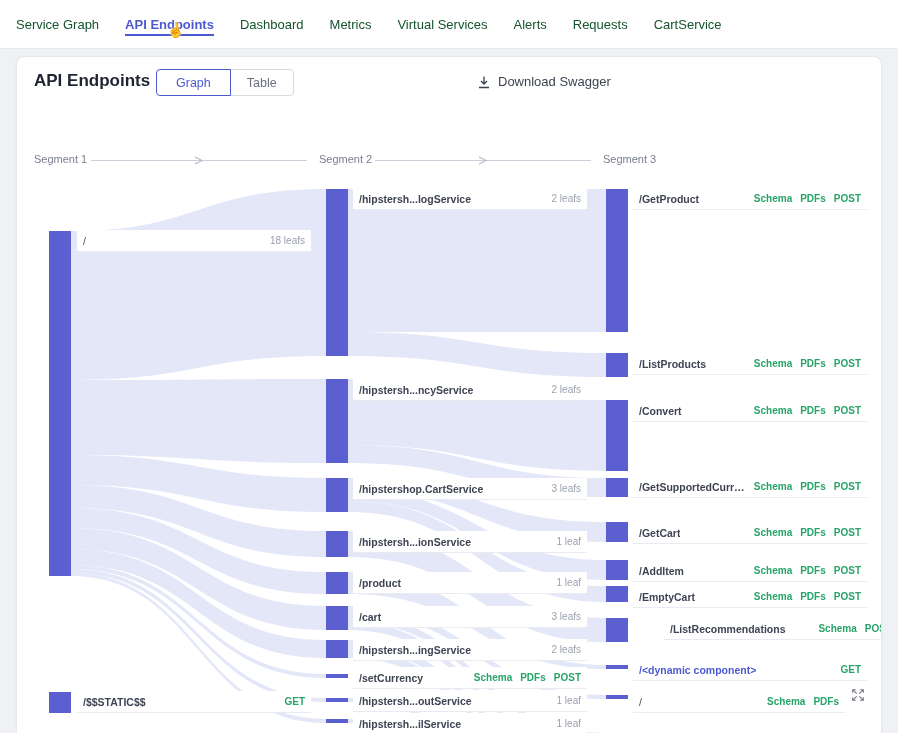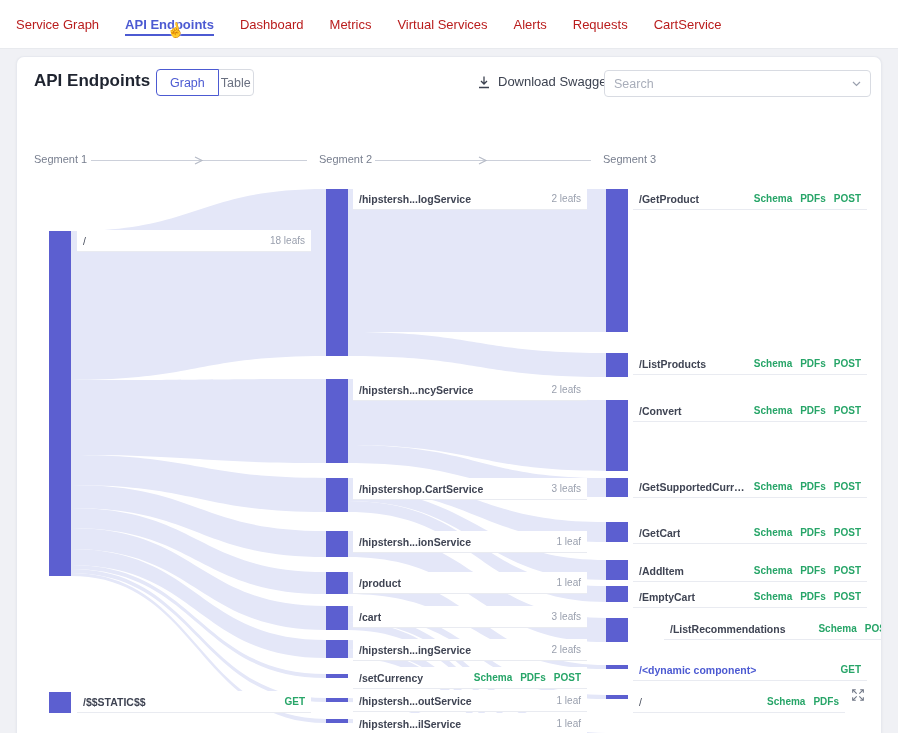--- a/index.html
+++ b/index.html
@@ -8,41 +8,41 @@
     background:#f0f1f5;
     font-family:"Liberation Sans", sans-serif;
     -webkit-font-smoothing:antialiased;
   }
   
   .nav{
     position:absolute;left:0;top:0;width:898px;height:49px;
     background:#ffffff;border-bottom:1px solid #e8eaee;
     display:flex;align-items:center;gap:26px;padding-left:16px;box-sizing:border-box;
   }
-  .nav-item{font-size:13px;color:#b91c1c;padding:5px 0 4px;cursor:pointer;white-space:nowrap;}
+  .nav-item{font-size:13px;color:#14532d;padding:5px 0 4px;cursor:pointer;white-space:nowrap;}
   .nav-item.active{color:#4c5ad2;font-weight:700;border-bottom:2px solid #4c5ad2;padding-bottom:2px;}
   .cursor-hand{
     position:absolute;left:167px;top:22px;font-size:14px;color:#3f4553;
     transform:rotate(-14deg);text-shadow:0 0 2px #fff;z-index:5;
   }
   
   .card{
     position:absolute;left:16px;top:56px;width:866px;height:677px;
     background:#ffffff;border:1px solid #e7e9ef;border-bottom:none;
     border-radius:8px 8px 0 0;box-shadow:0 1px 3px rgba(16,24,40,.05);
     overflow:hidden;box-sizing:border-box;
   }
   .title{position:absolute;left:17px;top:14px;font-size:17px;font-weight:700;color:#1f2430;}
   .toggle{position:absolute;left:139px;top:12px;display:flex;}
   .tbtn{
-    height:27px;padding:0 13px;font-size:12.5px;background:#fff;cursor:pointer;
+    height:27px;padding:0 19px;font-size:12.5px;background:#fff;cursor:pointer;
     border:1px solid #d8dbe2;color:#6a7080;font-family:inherit;
   }
   .tbtn:first-child{border-radius:4px 0 0 4px;}
-  .tbtn:last-child{border-radius:0 4px 4px 0;margin-left:-1px;padding:0 2px;}
+  .tbtn:last-child{border-radius:0 4px 4px 0;margin-left:-1px;padding:0 16px;}
   .tbtn.active{border:1px solid #4c5ad2;color:#4c5ad2;z-index:1;position:relative;}
   .download{position:absolute;left:460px;top:17px;display:flex;align-items:center;gap:7px;cursor:pointer;}
   .download span{font-size:13px;color:#3c4250;}
   .select{
     position:absolute;height:27px;border:1px solid #d8dbe2;border-radius:4px;background:#fff;
     display:flex;align-items:center;justify-content:space-between;
     padding:0 9px;box-sizing:border-box;cursor:pointer;
   }
   .select .ph{font-size:12.5px;color:#a9aeba;}
   .select.search{left:587px;top:13px;width:267px;}
@@ -94,26 +94,20 @@
     <button class="tbtn">Table</button>
   </div>
 
   <div class="download">
     <svg width="14" height="14" viewBox="0 0 14 14" fill="none" stroke="#3c4250" stroke-width="1.3">
       <path d="M7 1.5v7M4 6l3 3 3-3M2 12.5h10"></path>
     </svg>
     <span>Download Swagger</span>
   </div>
 
-  <div class="select search">
-    <span class="ph">Search</span>
-    <svg width="9" height="6" viewBox="0 0 9 6">
-      <path d="M1 1l3.5 3.5L8 1" stroke="#9aa0ae" stroke-width="1.2" fill="none"></path>
-    </svg>
-  </div>
 
 
   <div class="seg" style="left:17px">Segment 1</div>
   <svg class="seg-arrow" style="left:74px" width="216" height="9">
     <line x1="0" y1="4.5" x2="216" y2="4.5" stroke="#ccd0da" stroke-width="1"></line>
     <path d="M104 1l7 3.5-7 3.5" stroke="#b6bbc7" stroke-width="1.2" fill="none"></path>
   </svg>
   <div class="seg" style="left:302px">Segment 2</div>
   <svg class="seg-arrow" style="left:358px" width="216" height="9">
     <line x1="0" y1="4.5" x2="216" y2="4.5" stroke="#ccd0da" stroke-width="1"></line>

